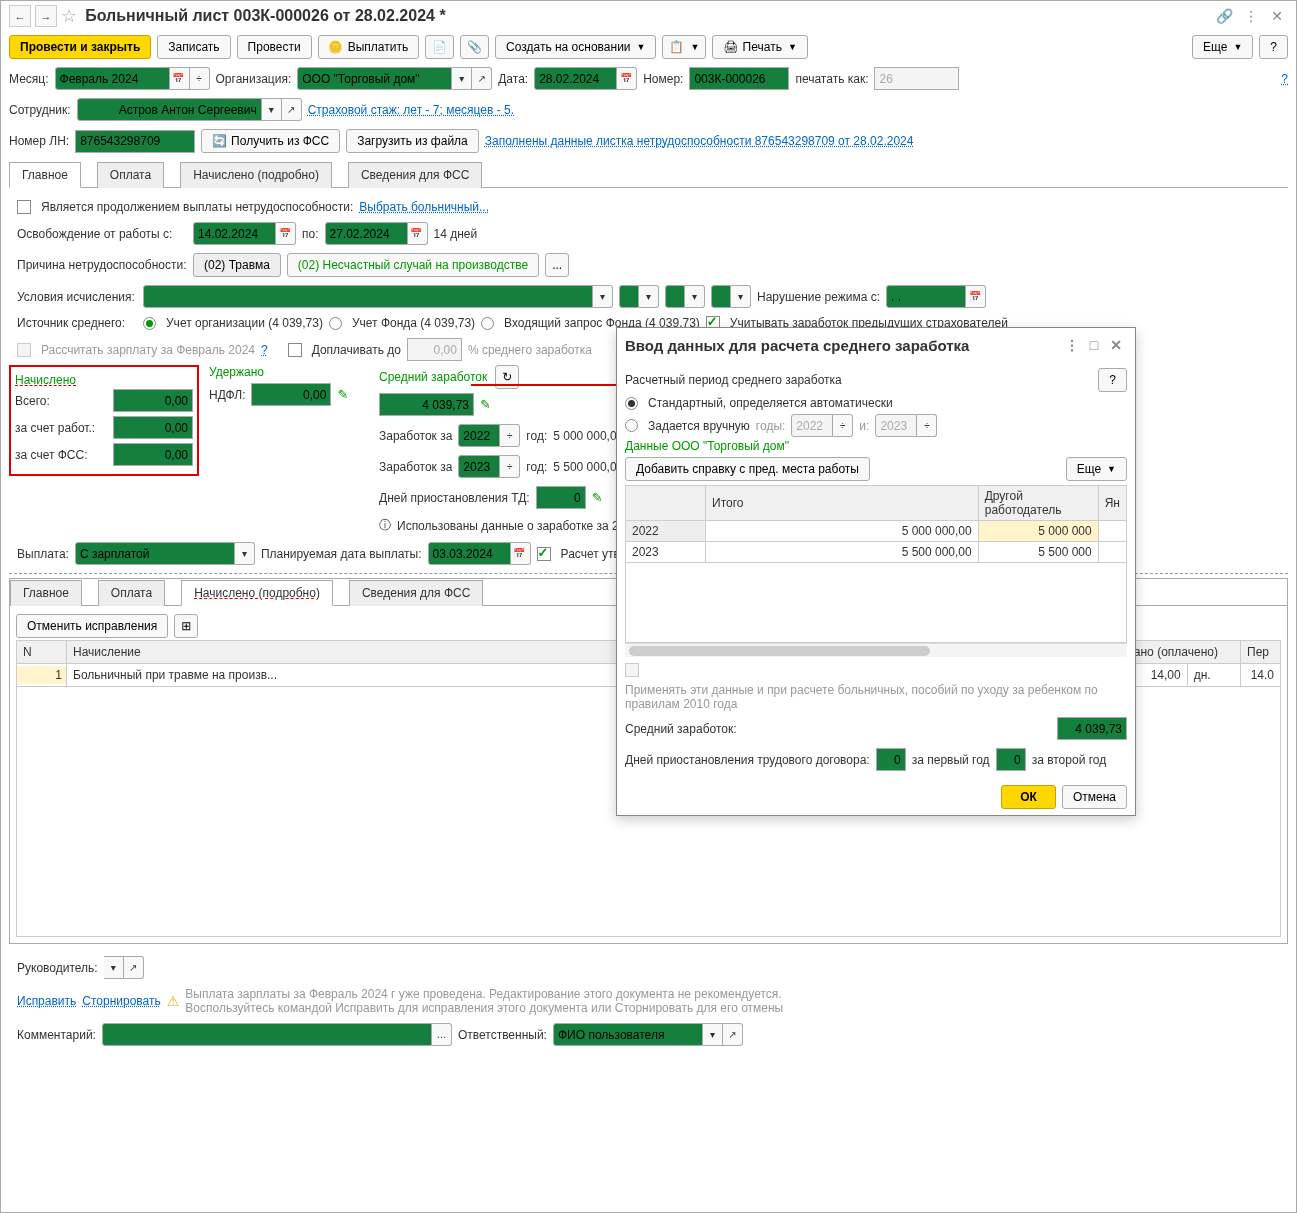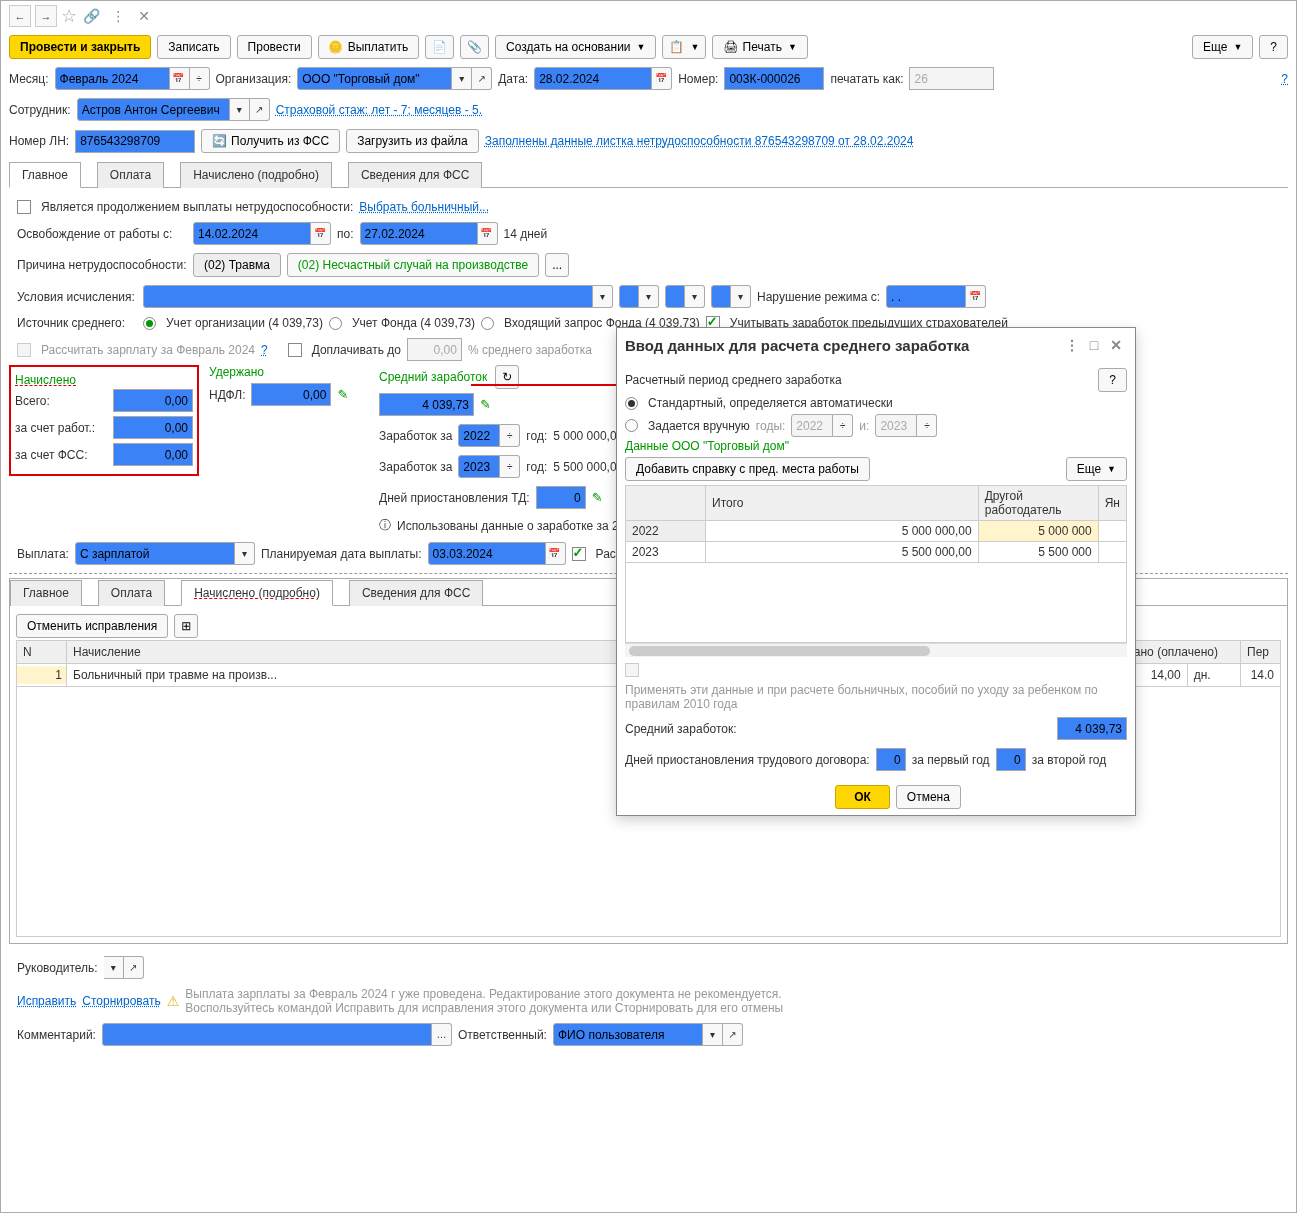--- a/index.html
+++ b/index.html
@@ -10,22 +10,22 @@
 .star-icon { font-size:18px; color:#aaa; }
 .title-text { font-size:16px; font-weight:bold; margin-left:4px; flex:1; }
 .title-ctrl { width:22px; height:22px; display:flex; align-items:center; justify-content:center; color:#888; cursor:pointer; font-size:14px; }
 .toolbar { display:flex; align-items:center; gap:6px; padding:4px 8px; flex-wrap:wrap; }
 .btn { border:1px solid #aaa; background:#f8f8f8; padding:4px 10px; border-radius:3px; cursor:pointer; display:inline-flex; align-items:center; gap:4px; font-size:12px; }
 .btn.primary { background:#ffd700; border-color:#c9a300; font-weight:bold; }
 .btn.icon-only { padding:4px 6px; }
 .btn .dd { font-size:9px; margin-left:2px; }
 .form-row { display:flex; align-items:center; gap:6px; padding:4px 8px; flex-wrap:wrap; }
 .label { color:#333; white-space:nowrap; }
-.input { border:1px solid #aaa; padding:3px 4px; background:#3b82f6; height:23px; font-size:12px; }
-.input.date { width:118px; }
+.input { border:1px solid #aaa; padding:3px 4px; background:#15803d; height:23px; font-size:12px; }
+.input.date { width:83px; }
 .input-group { display:flex; }
 .input-group .input { border-radius:3px 0 0 3px; }
 .input-group .gbtn { border:1px solid #aaa; border-left:none; background:#f8f8f8; width:20px; height:23px; display:flex; align-items:center; justify-content:center; cursor:pointer; font-size:10px; }
 .input-group .gbtn:last-child { border-radius:0 3px 3px 0; }
 .link { color:#0066cc; text-decoration:underline dotted; cursor:pointer; }
 .tabs { display:flex; border-bottom:1px solid #aaa; margin:4px 8px 0; gap:16px; }
 .tab { padding:5px 12px; border:1px solid #aaa; border-bottom:none; background:#eee; cursor:pointer; position:relative; top:1px; }
 .tab.active { background:#fff; border-bottom:1px solid #fff; }
 .tab.dashed { text-decoration:underline dashed #d00; }
 .tab-body { padding:8px 8px 4px; }
@@ -60,36 +60,37 @@
 .popup-title { display:flex; align-items:center; padding:6px 8px; font-size:15px; font-weight:bold; }
 .popup-title .spacer { flex:1; }
 .popup-body { padding:4px 8px; }
 .popup-table { width:100%; border-collapse:collapse; font-size:12px; border:1px solid #ccc; }
 .popup-table th, .popup-table td { border:1px solid #ccc; padding:3px 6px; }
 .popup-table th { background:#f0f0f0; font-weight:normal; text-align:left; }
 .popup-table td.num { text-align:right; }
 .popup-table tr.y td:first-child { background:#eee; }
 .popup-table tr.y td.other { background:#fff4cc; }
 .popup-table .scroll-cell { height:80px; }
-.popup-footer { display:flex; justify-content:center; gap:6px; padding:6px 8px;margin-left:44px; }
+.popup-footer { display:flex; justify-content:flex-end; gap:6px; padding:6px 8px;margin-left:44px; }
 .btn.ok { background:#ffd700; border-color:#c9a300; font-weight:bold; padding:4px 18px; }
 .hscroll { height:14px; background:#f4f4f4; border-top:1px solid #ddd; position:relative; }
 .hscroll .thumb { position:absolute; top:2px; left:4px; width:60%; height:10px; background:#ccc; border-radius:5px; }
 .input.disabled { background:#f4f4f4; color:#aaa; }
 .divider-wave { border-top:1px dashed #999; margin:0 8px; }
 </style>
 </head>
 <body>
 
 <div class="app">
 
   <div class="titlebar">
     <div class="nav-btn">←</div>
     <div class="nav-btn">→</div>
     <span class="star-icon">☆</span>
+    <span class="title-text">Больничный лист 003К-000026 от 28.02.2024 *</span>
     <span class="title-ctrl">🔗</span>
     <span class="title-ctrl">⋮</span>
     <span class="title-ctrl">✕</span>
   </div>
 
   <div class="toolbar">
     <button class="btn primary">Провести и закрыть</button>
     <button class="btn">Записать</button>
     <button class="btn">Провести</button>
     <button class="btn">
@@ -137,21 +138,21 @@
     <span class="label">Номер:</span>
     <input class="input" style="width: 100px;" value="003К-000026">
     <span class="label">печатать как:</span>
     <input class="input disabled" style="width: 85px;" disabled="" value="26">
     <span class="link" style="margin-left:auto">?</span>
   </div>
 
   <div class="form-row">
     <span class="label">Сотрудник:</span>
     <div class="input-group">
-      <input class="input" style="width: 153px;" value="Астров Антон Сергеевич">
+      <input class="input" style="width: 185px; text-align: right;" value="Астров Антон Сергеевич">
       <div class="gbtn">▾</div>
       <div class="gbtn">↗</div>
     </div>
     <span class="link">Страховой стаж: лет - 7; месяцев - 5.</span>
   </div>
 
   <div class="form-row">
     <span class="label">Номер ЛН:</span>
     <input class="input" style="width: 120px;" value="876543298709">
     <button class="btn">

